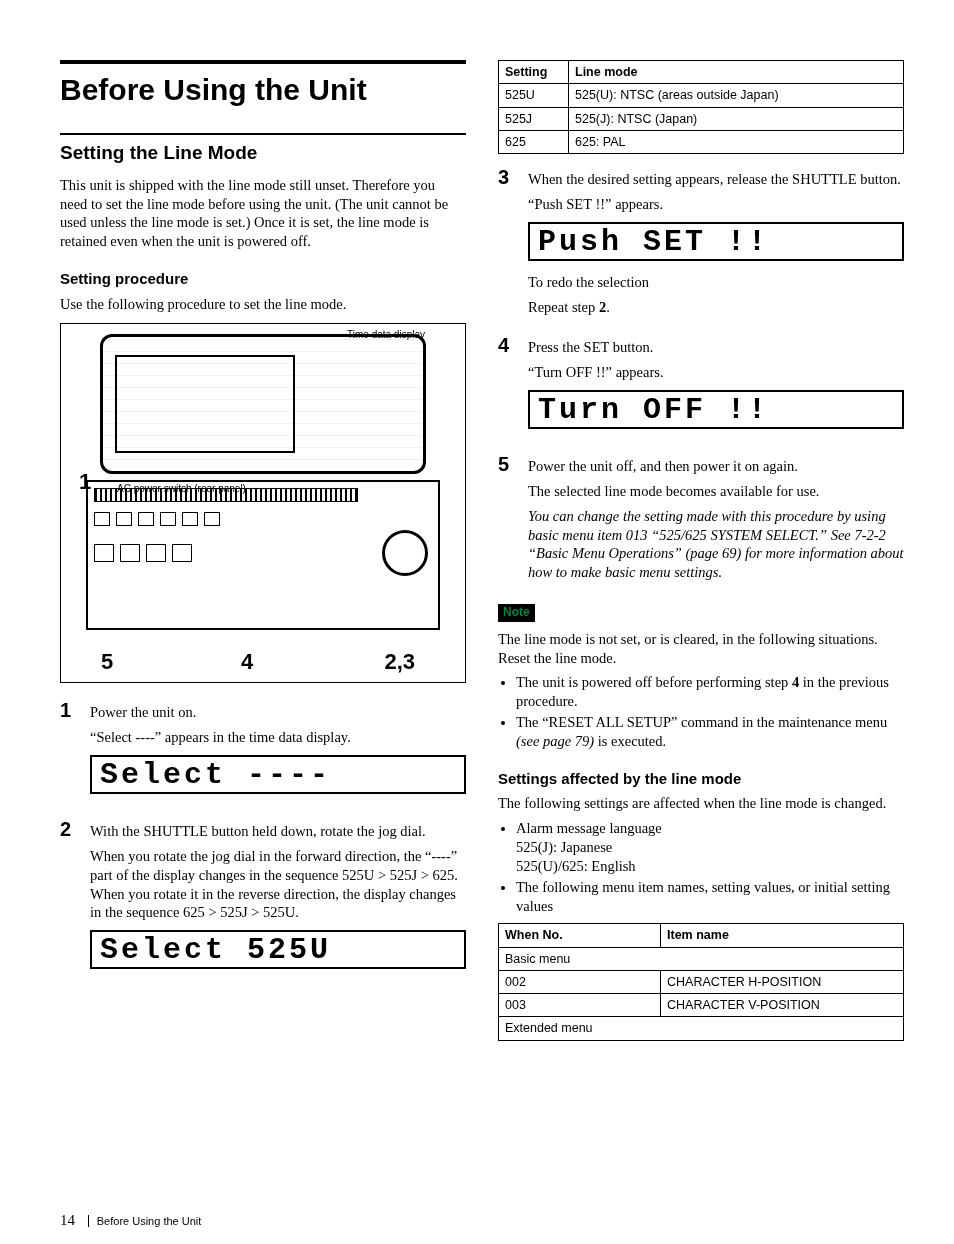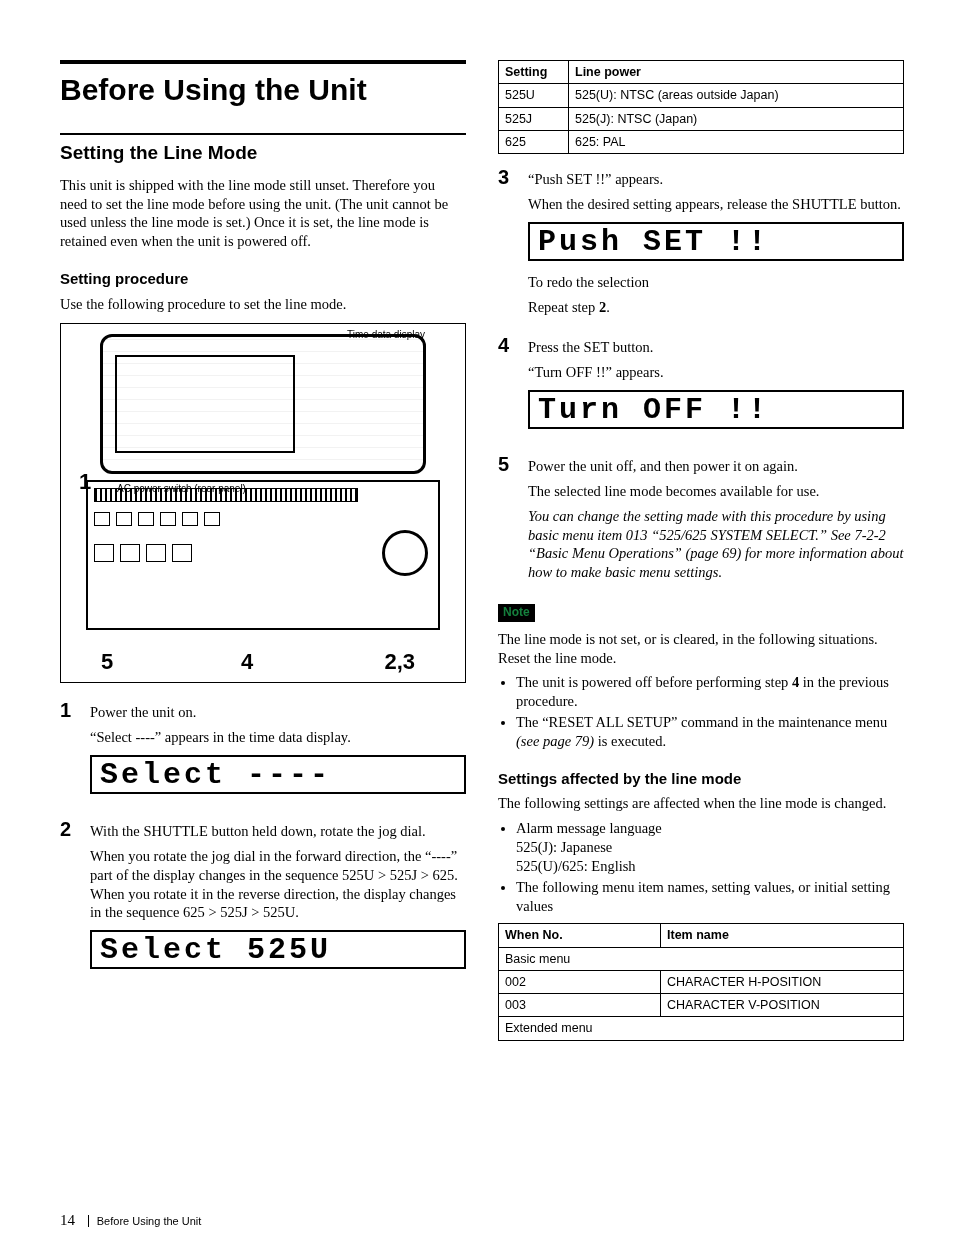--- a/index.html
+++ b/index.html
@@ -157,42 +157,42 @@
         <div class="lcd">Select 525U</div>
       </div>
     </div>
   </div>
 
   <div class="col">
     <table class="data">
       <tbody>
           <tr>
         <th style="width:70px">Setting</th>
-        <th>Line power</th>
+        <th>Line mode</th>
       </tr>
       <tr>
             <td>525U</td>
             <td>525(U): NTSC (areas outside Japan)</td>
           </tr>
       <tr>
             <td>525J</td>
             <td>525(J): NTSC (Japan)</td>
           </tr>
       <tr>
             <td>625</td>
             <td>625: PAL</td>
           </tr>
     </tbody>
       </table>
 
     <div class="num-step">
       <div class="num">3</div>
       <div class="body">
+        <p>When the desired setting appears, release the SHUTTLE button.</p>
         <p>“Push SET !!” appears.</p>
-        <p>When the desired setting appears, release the SHUTTLE button.</p>
         <div class="lcd">Push SET !!</div>
         <p class="subhead-bold">To redo the selection</p>
         <p>Repeat step <b>2</b>.</p>
       </div>
     </div>
 
     <div class="num-step">
       <div class="num">4</div>
       <div class="body">
         <p>Press the SET button.</p>

